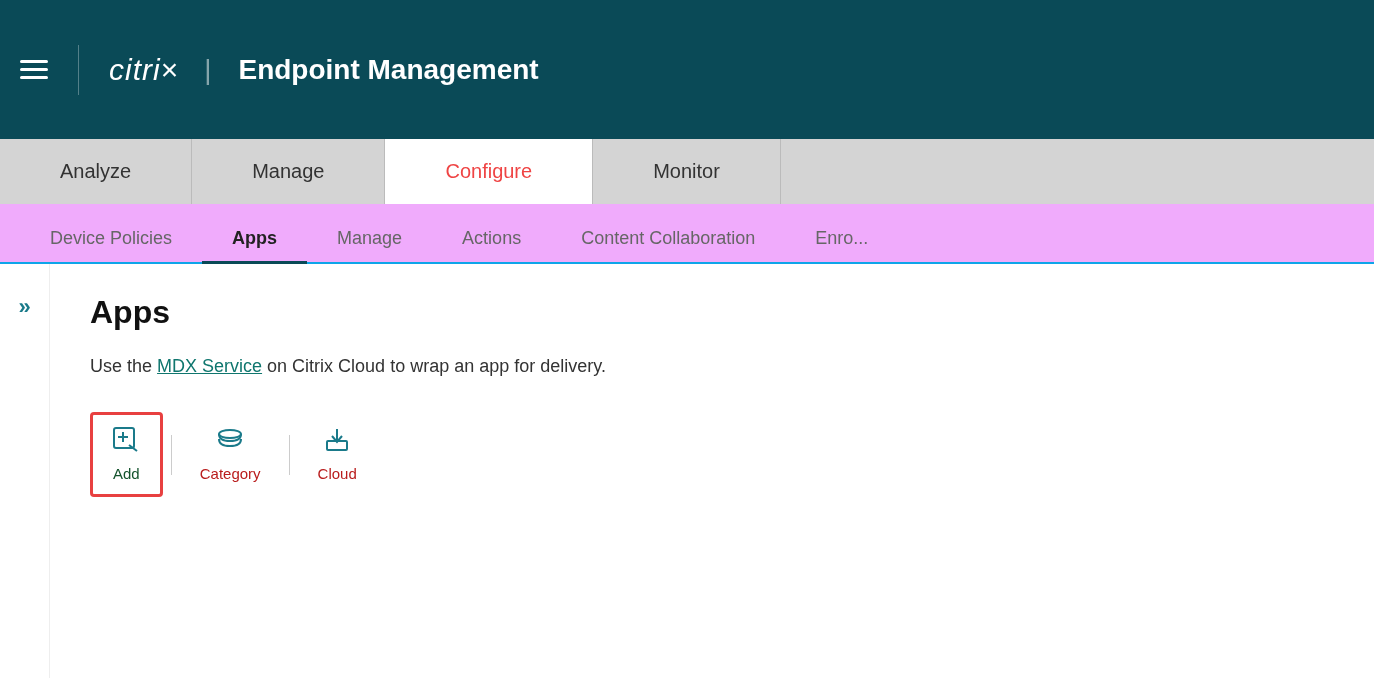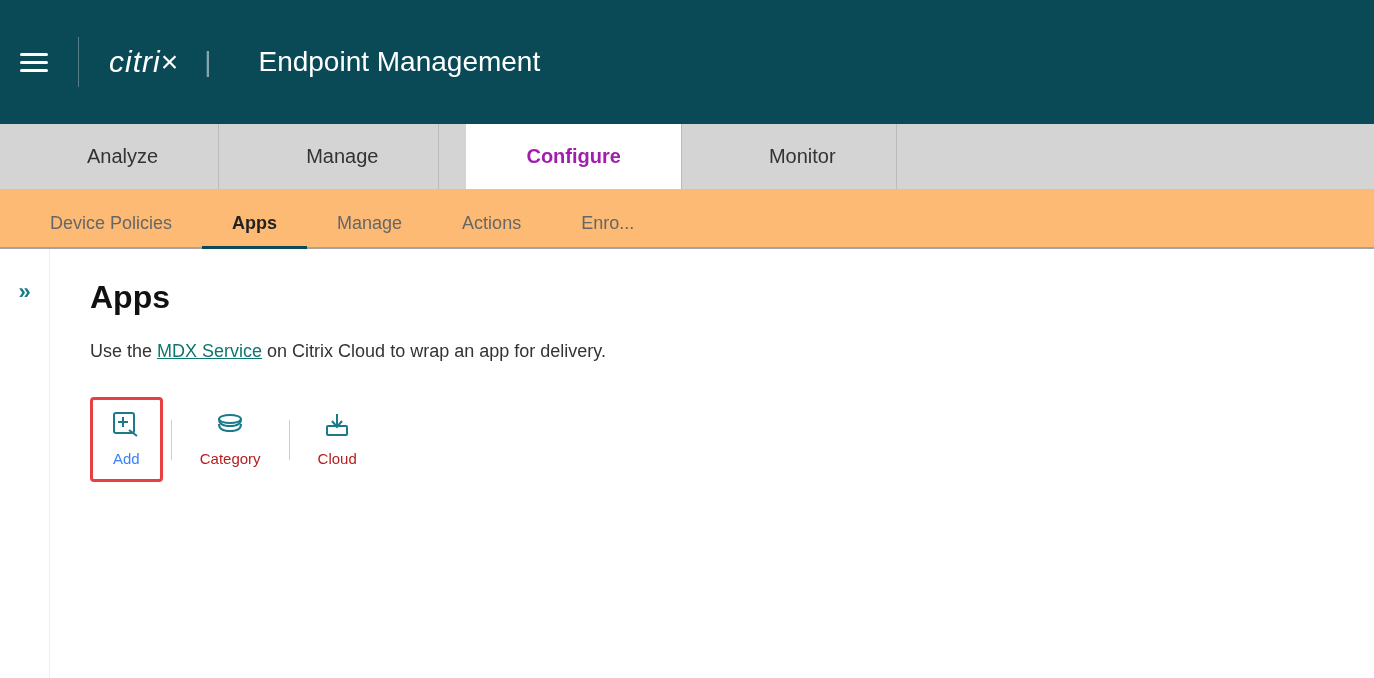--- a/index.html
+++ b/index.html
@@ -1,21 +1,21 @@
 <!DOCTYPE html>
 <html><head>
   <meta charset="utf-8">
   <style>
     * { margin: 0; padding: 0; box-sizing: border-box; }
     body { font-family: 'Segoe UI', Arial, sans-serif; background: #f5f5f5; width: 1374px; min-height: 678px; overflow-x: hidden; }
 
     
     .header {
       background-color: #0a4a57;
-      height: 124px;
+      height: 139px;
       display: flex;
       align-items: center;
       padding: 0 20px;
       gap: 20px;
     }
     .hamburger-icon {
       color: white;
       font-size: 26px;
       cursor: pointer;
       display: flex;
@@ -32,22 +32,22 @@
     }
     .header-divider {
       width: 1px;
       height: 50px;
       background: rgba(255,255,255,0.3);
       margin: 0 10px;
     }
     .header-app-title {
       color: white;
       font-size: 28px;
-      font-weight: 400;
-      margin-left: 22px;
+      font-weight: 700;
+      margin-left: 2px;
     }
     .header-title-divider {
       color: rgba(255,255,255,0.5);
       font-size: 28px;
       margin: 0 5px;
     }
 
     
     .nav-tabs {
       background: #d4d4d4;
@@ -57,35 +57,34 @@
     }
     .nav-tab {
       padding: 16px 60px;
       display: flex;
       align-items: center;
       font-size: 20px;
       font-weight: 400;
       color: #333;
       cursor: pointer;
       border-right: 1px solid #bbb;
-      margin-left: 27px;
     }
     .nav-tab.active {
       background: white;
-      font-weight: 700;
-      color: #a21caf;
+      font-weight: 400;
+      color: #ef4444;
     }
 
     
     .sub-nav {
-      background: #fdba74;
+      background: #f0abfc;
       display: flex;
       align-items: flex-end;
       height: 60px;
-      border-bottom: 2px solid #a3a3a3;
+      border-bottom: 2px solid #0ea5e9;
       padding: 0 20px;
       gap: 0;
     }
     .sub-nav-item {
       padding: 0 30px 12px 30px;
       font-size: 18px;
       color: #666;
       cursor: pointer;
       border-bottom: 3px solid transparent;
       position: relative;
@@ -153,21 +152,21 @@
       padding: 12px 20px;
       cursor: pointer;
       font-size: 15px;
       color: #b91c1c;
       border: none;
       background: none;
     }
     .toolbar-btn.highlighted {
       border: 3px solid #e84040;
       border-radius: 4px;
-      color: #3b82f6;
+      color: #14532d;
     }
     .toolbar-icon {
       color: #1a7a8a;
       font-size: 22px;
     }
     .toolbar-separator {
       width: 1px;
       height: 40px;
       background: #ccc;
       margin: 0 8px;
@@ -205,20 +204,21 @@
   <div class="nav-tab">Manage</div>
   <div class="nav-tab active">Configure</div>
   <div class="nav-tab">Monitor</div>
 </nav>
 
 <div class="sub-nav">
   <div class="sub-nav-item">Device Policies</div>
   <div class="sub-nav-item active">Apps</div>
   <div class="sub-nav-item">Manage</div>
   <div class="sub-nav-item">Actions</div>
+  <div class="sub-nav-item">Content Collaboration</div>
   <div class="sub-nav-item">Enro...</div>
 </div>
 
 <div class="content-area">
 
   <div class="sidebar-toggle">
     <span class="chevron-double">»</span>
   </div>
 
   <div class="main-content">

